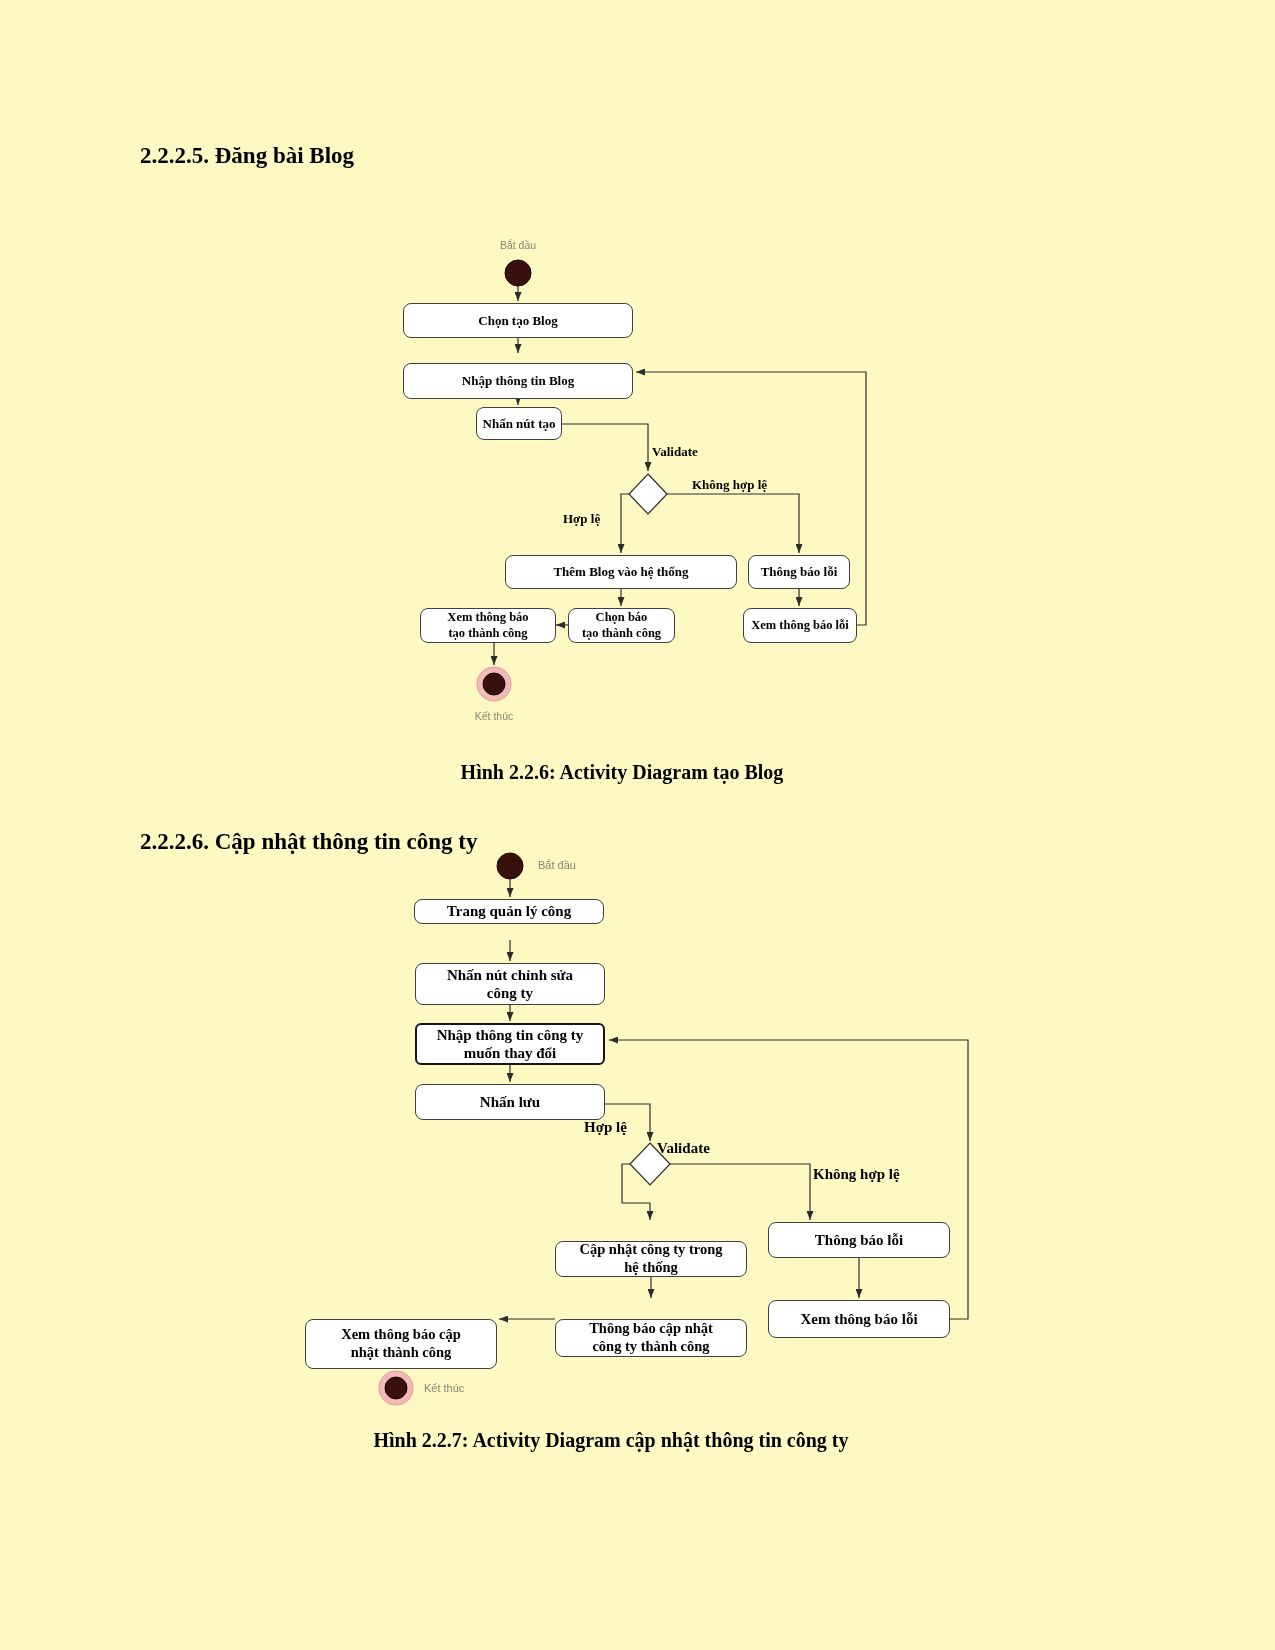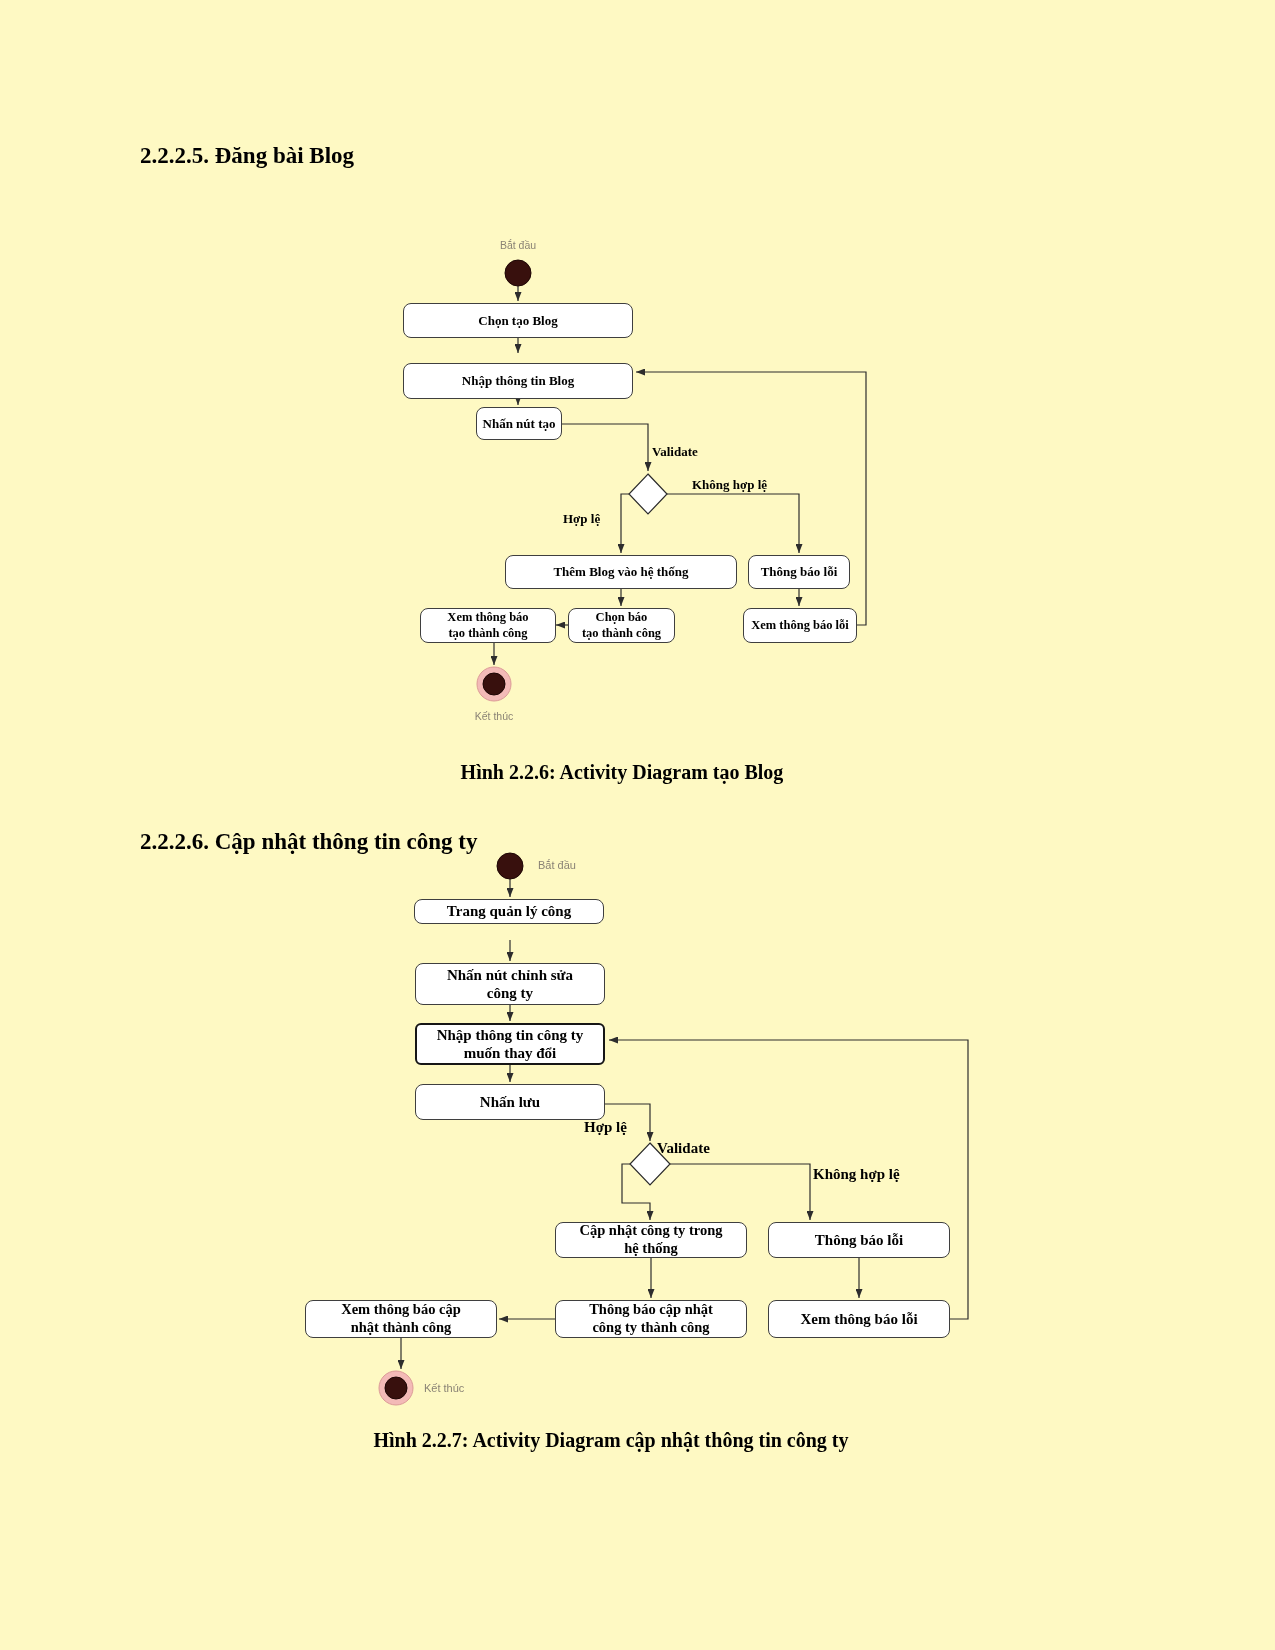--- a/index.html
+++ b/index.html
@@ -48,21 +48,21 @@
     background:#fff;border:1.4px solid var(--node-border);border-radius:8px;
     display:flex;align-items:center;justify-content:center;
     text-align:center;font-weight:bold;color:#000;
     white-space:pre-line;line-height:1.22;
     font-family:"Liberation Serif","DejaVu Serif",serif;
     padding:0 8px;
   }
   .f13{font-size:13px;}
   .f12{font-size:12.5px;}
   .f15{font-size:15px;}
-  .f14{font-size:14.5px;}
+  .f14{font-size:14.5px;margin-top:19px;}
   .thick{border-width:2.2px;border-color:#161616;border-radius:6px;}
   .edge-label{
     position:absolute;font-weight:bold;color:#000;white-space:nowrap;
     font-family:"Liberation Serif","DejaVu Serif",serif;
   }
   .el13{font-size:13px;}
   .el15{font-size:15px;}
   .muted{
     position:absolute;color:var(--muted-label);font-weight:normal;
     font-family:"Liberation Sans","DejaVu Sans",sans-serif;
@@ -169,21 +169,21 @@
   <div class="edge-label el15" style="left:813px;top:1166px;">Không hợp lệ</div>
 
   <div class="node f14" style="left:555px;top:1222px;width:192px;height:36px;padding:0 4px;">Cập nhật công ty trong
 hệ thống</div>
 
   <div class="node f15" style="left:768px;top:1222px;width:182px;height:36px;">Thông báo lỗi</div>
 
   <div class="node f14" style="left:555px;top:1300px;width:192px;height:38px;padding:0 8px;">Thông báo cập nhật
 công ty thành công</div>
 
-  <div class="node f14" style="left:305px;top:1300px;width:192px;height:38px;padding:17px 4px;">Xem thông báo cập
+  <div class="node f14" style="left:305px;top:1300px;width:192px;height:50px;padding:17px 4px;">Xem thông báo cập
 nhật thành công</div>
 
   <div class="node f15" style="left:768px;top:1300px;width:182px;height:38px;">Xem thông báo lỗi</div>
 
   <div class="muted" style="left:424px;top:1382px;">Kết thúc</div>
 
   <div class="caption" style="top:1429px;width:1222px;">Hình 2.2.7: Activity Diagram cập nhật thông tin công ty</div>
 
 
 </div>

